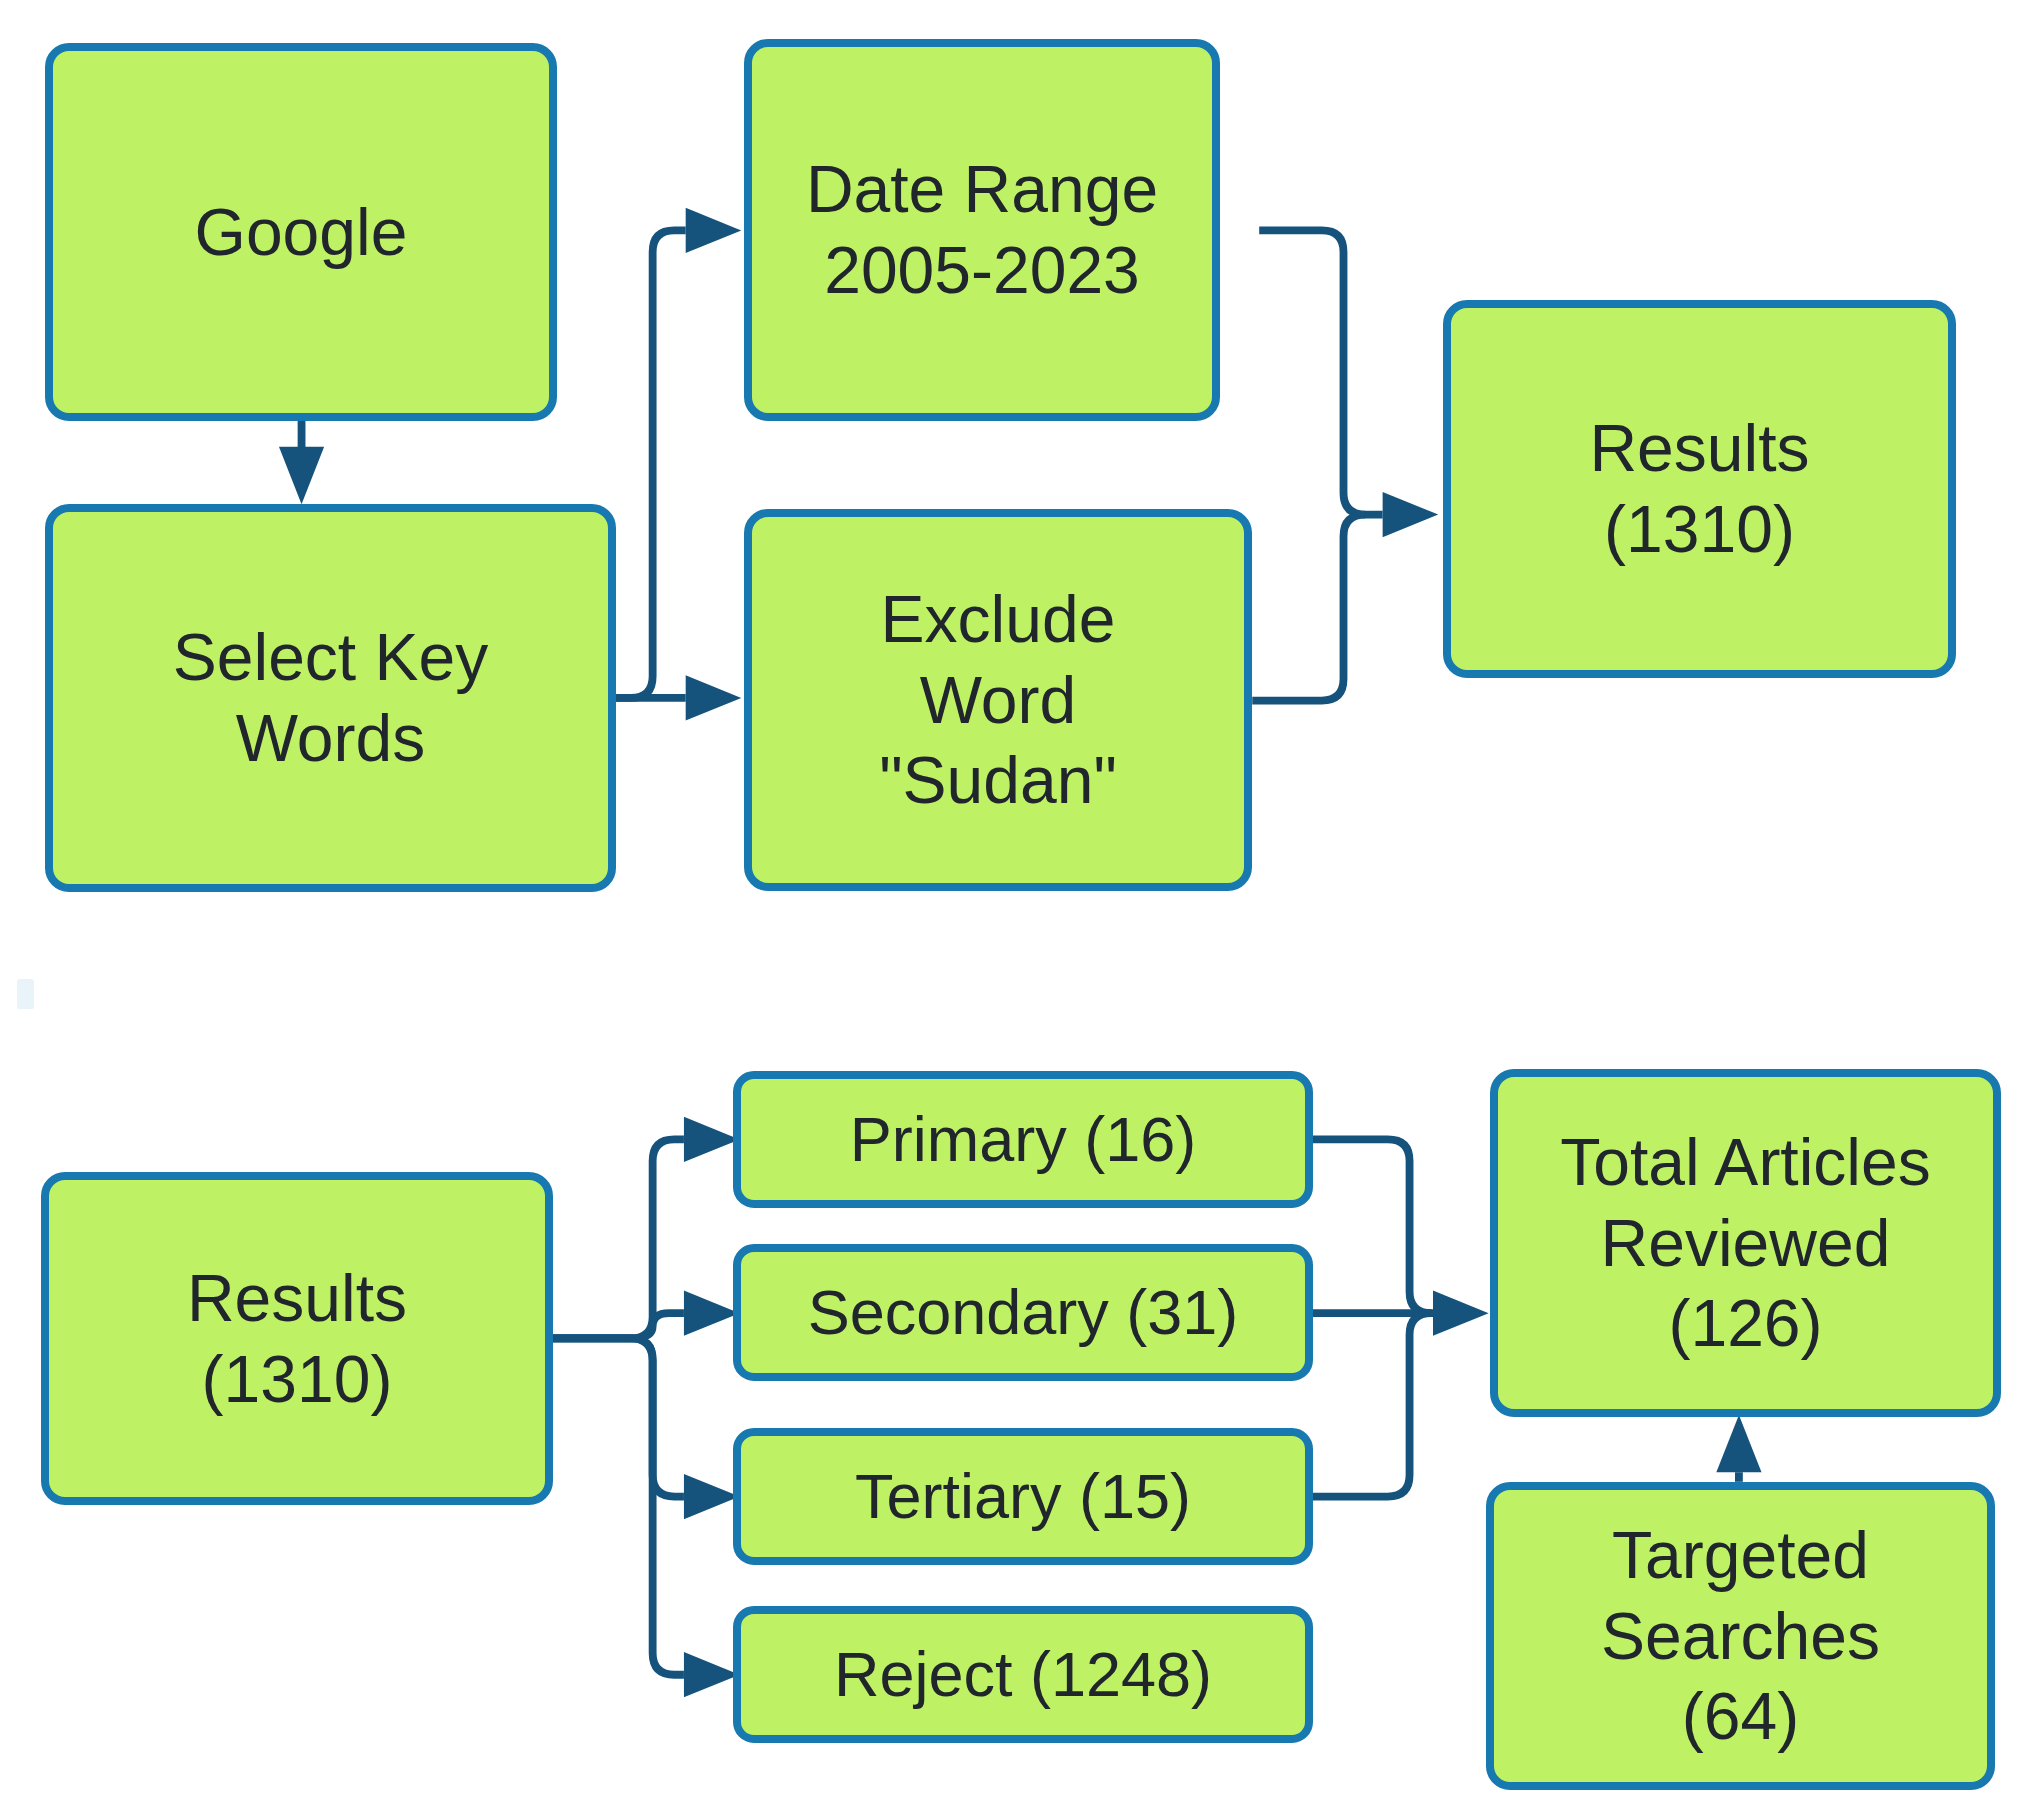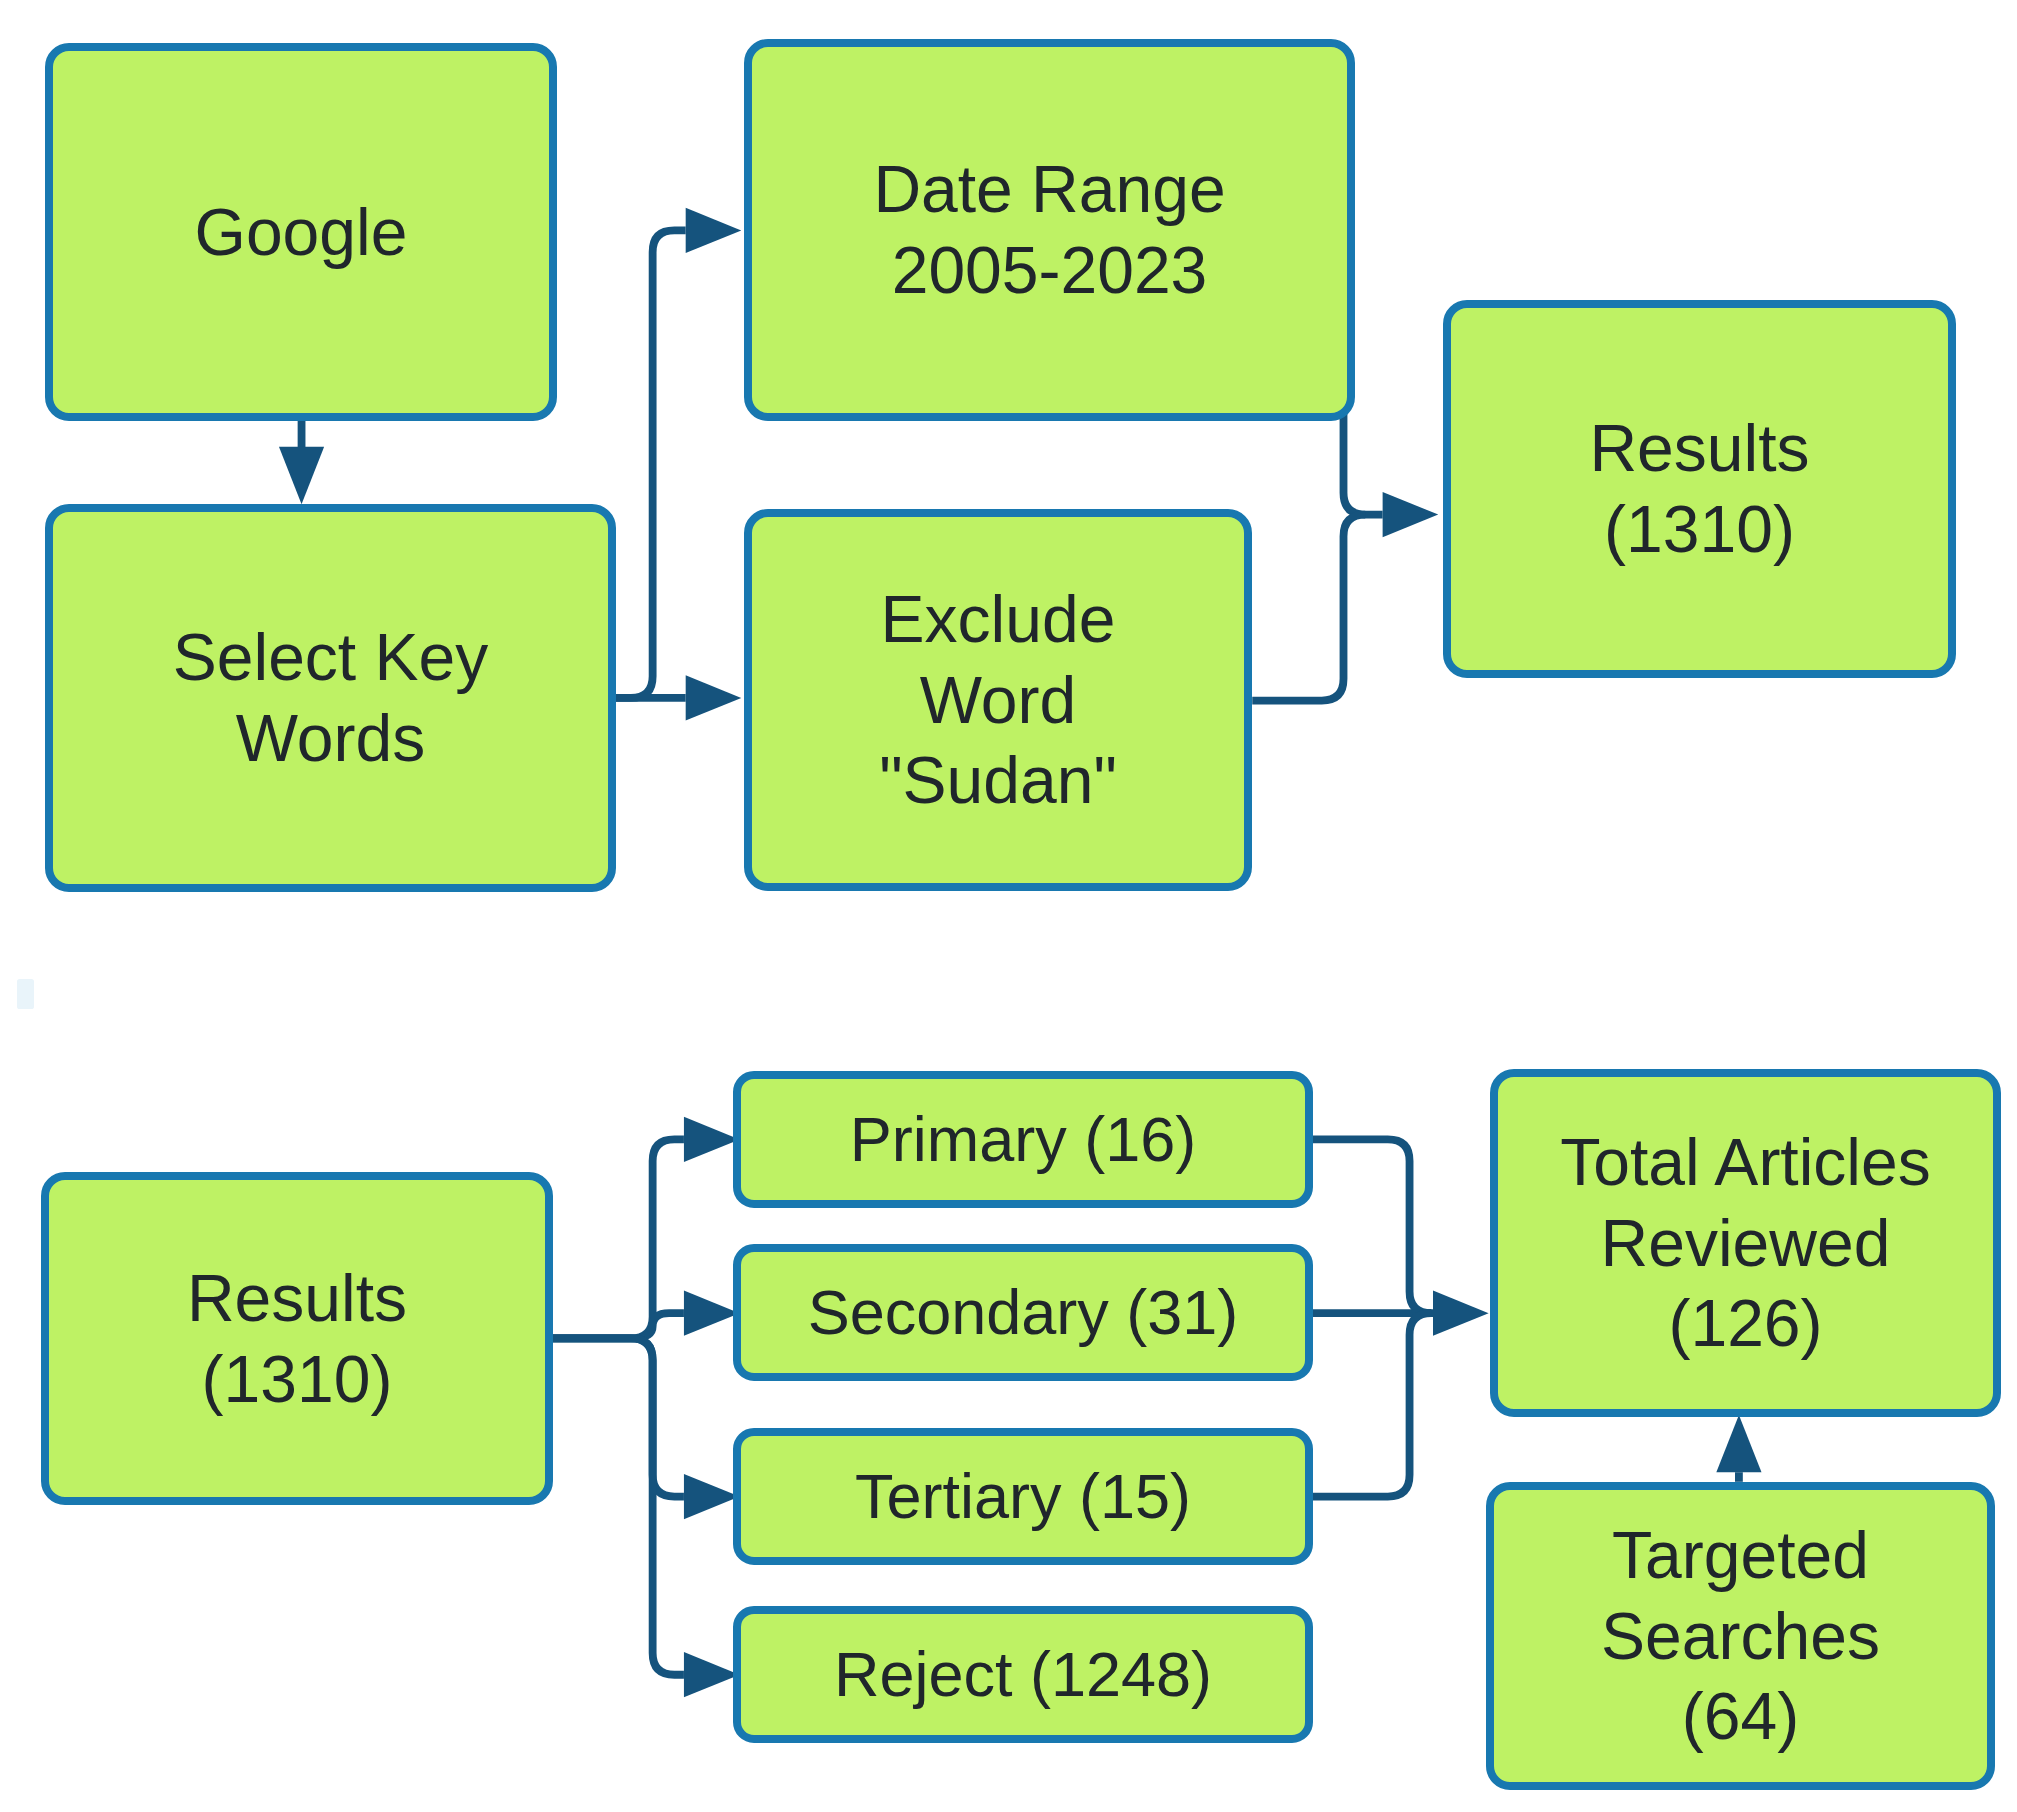--- a/index.html
+++ b/index.html
@@ -96,21 +96,21 @@
 
   <div class="node" style="left:45px; top:43px; width:512px; height:378px;">
     <span>Google</span>
   </div>
 
   <div class="node" style="left:45px; top:504px; width:571px; height:388px;">
     <span>Select Key</span>
     <span>Words</span>
   </div>
 
-  <div class="node" style="left:744px; top:39px; width:611px; height:382px;">
+  <div class="node" style="left:744px; top:39px; width:476px; height:382px;">
     <span>Date Range</span>
     <span>2005-2023</span>
   </div>
 
   <div class="node" style="left:744px; top:509px; width:508px; height:382px;">
     <span>Exclude</span>
     <span>Word</span>
     <span>"Sudan"</span>
   </div>
 

